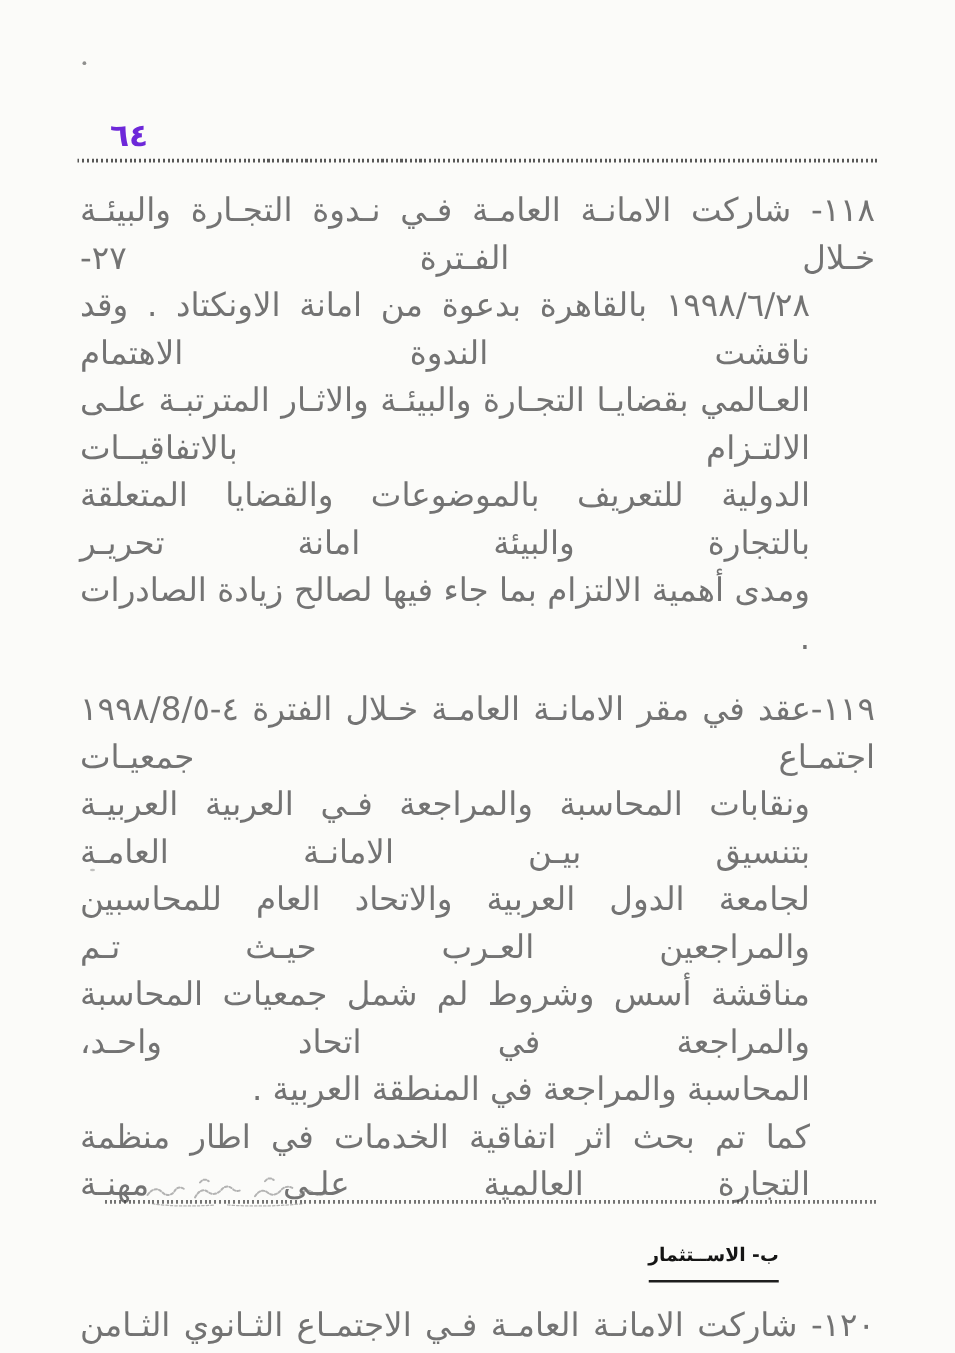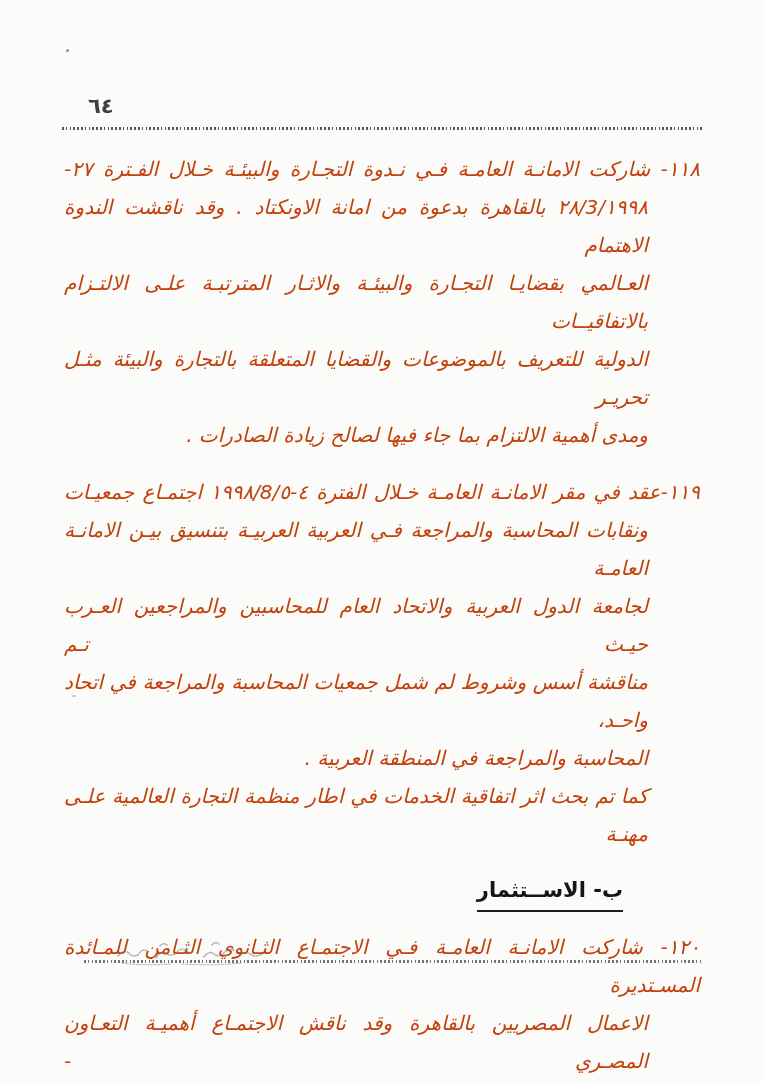--- a/index.html
+++ b/index.html
@@ -5,47 +5,46 @@
   html,body{margin:0;padding:0;}
   body{
     width:764px;height:1082px;position:relative;overflow:hidden;
     background:#fbfbf9;
     font-family:"DejaVu Sans", sans-serif;
     color:#151515;
   }
   .page{position:absolute;inset:0;}
   .page-number{
     position:absolute;left:88px;top:94px;
-    font-size:21px;font-weight:bold;letter-spacing:1px;color:#404040;
+    font-size:25px;font-weight:bold;letter-spacing:1px;color:#6d28d9;
   }
   .rule{
     position:absolute;height:3px;
     background:repeating-linear-gradient(90deg,#3a3a3a 0 1.6px,transparent 1.6px 3.8px);
     opacity:.85;
   }
   .rule.top{left:62px;top:127px;width:640px;}
   .rule.bottom{left:84px;top:960px;width:618px;opacity:.7;}
   .content{
     position:absolute;top:150px;right:64px;width:636px;
     direction:rtl;
   }
   .para{margin:0 0 19px 0;}
   .line{
-    font-size:20px;line-height:38px;
+    font-size:26px;line-height:38px;
     text-align:justify;text-align-last:justify;
     text-justify:inter-word;
-    color:#c2410c;
-    font-style:italic;
+    color:#737373;
   }
   .line.hang{padding-left:0;padding-right:52px;}
   .line.endline{text-align-last:right;}
   .heading-row{margin:24px 0 16px 0;text-align:right;padding-left:0;}
   .heading-text{
     display:inline-block;margin-right:77px;
-    font-size:21px;font-weight:bold;
+    font-size:15px;font-weight:bold;
     border-bottom:2px solid #1e1e1e;padding-bottom:7px;line-height:26px;
   }
   .speck{position:absolute;background:#555;border-radius:50%;}
   .speck.s1{left:66px;top:49px;width:3px;height:3px;opacity:.65;}
   .speck.s2{left:72px;top:695px;width:4px;height:2px;opacity:.35;}
   .ghost{
     position:absolute;left:112px;top:936px;width:160px;height:34px;
     opacity:.55;filter:blur(0.6px);
   }
 </style>
@@ -57,23 +56,23 @@
   <span class="speck s1"></span>
   <span class="speck s2"></span>
 
   <div class="page-number">٦٤</div>
   <div class="rule top"></div>
 
   <div class="content">
 
     <div class="para">
       <div class="line">١١٨- شاركت الامانـة العامـة فـي نـدوة التجـارة والبيئـة خـلال الفـترة ٢٧-</div>
-      <div class="line hang">١٩٩٨/3/٢٨ بالقاهرة بدعوة من امانة الاونكتاد . وقد ناقشت الندوة الاهتمام</div>
+      <div class="line hang">١٩٩٨/٦/٢٨ بالقاهرة بدعوة من امانة الاونكتاد . وقد ناقشت الندوة الاهتمام</div>
       <div class="line hang">العـالمي بقضايـا التجـارة والبيئـة والاثـار المترتبـة علـى الالتـزام بالاتفاقيــات</div>
-      <div class="line hang">الدولية للتعريف بالموضوعات والقضايا المتعلقة بالتجارة والبيئة مثـل تحريـر</div>
+      <div class="line hang">الدولية للتعريف بالموضوعات والقضايا المتعلقة بالتجارة والبيئة امانة تحريـر</div>
       <div class="line hang endline">ومدى أهمية الالتزام بما جاء فيها لصالح زيادة الصادرات .</div>
     </div>
 
     <div class="para">
       <div class="line">١١٩-عقد في مقر الامانـة العامـة خـلال الفترة ٤-١٩٩٨/8/٥ اجتمـاع جمعيـات</div>
       <div class="line hang">ونقابات المحاسبة والمراجعة فـي العربية العربيـة بتنسيق بيـن الامانـة العامـة</div>
       <div class="line hang">لجامعة الدول العربية والاتحاد العام للمحاسبين والمراجعين العـرب حيـث تـم</div>
       <div class="line hang">مناقشة أسس وشروط لم شمل جمعيات المحاسبة والمراجعة في اتحاد واحـد،</div>
       <div class="line hang endline">المحاسبة والمراجعة في المنطقة العربية .</div>
       <div class="line hang">كما تم بحث اثر اتفاقية الخدمات في اطار منظمة التجارة العالمية علـى مهنـة</div>

